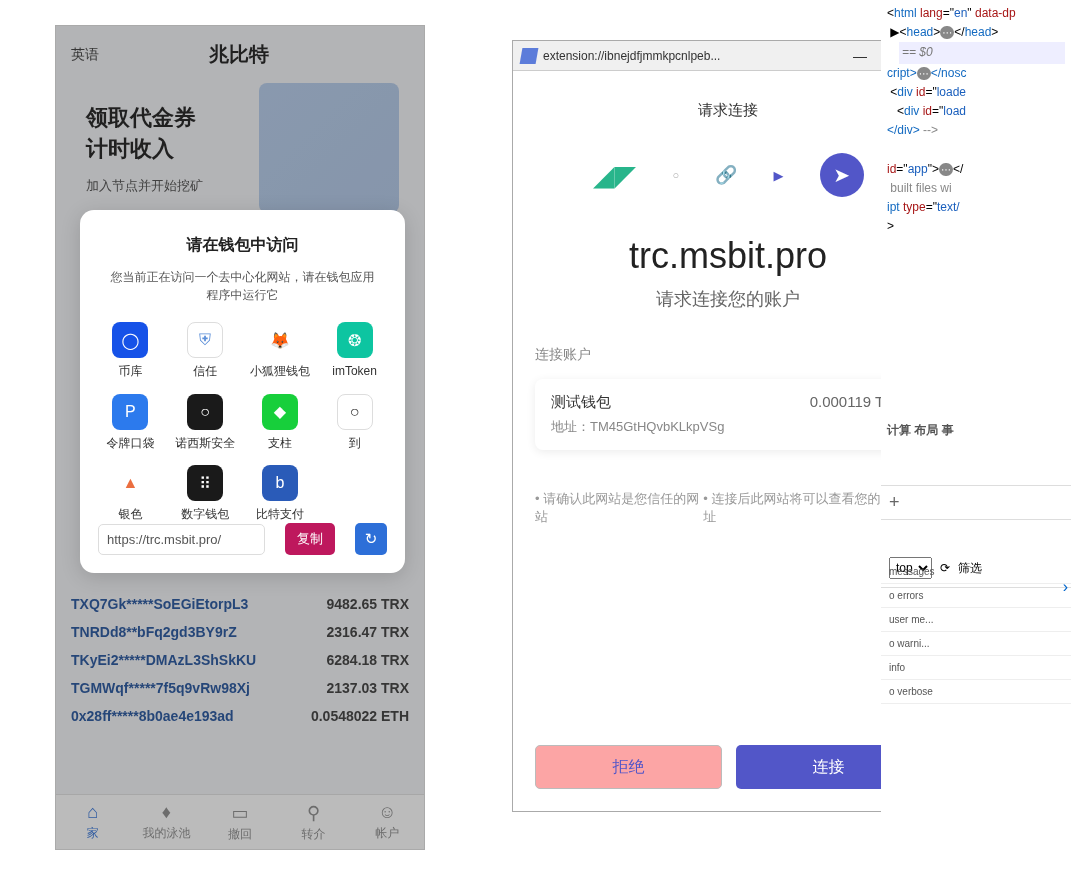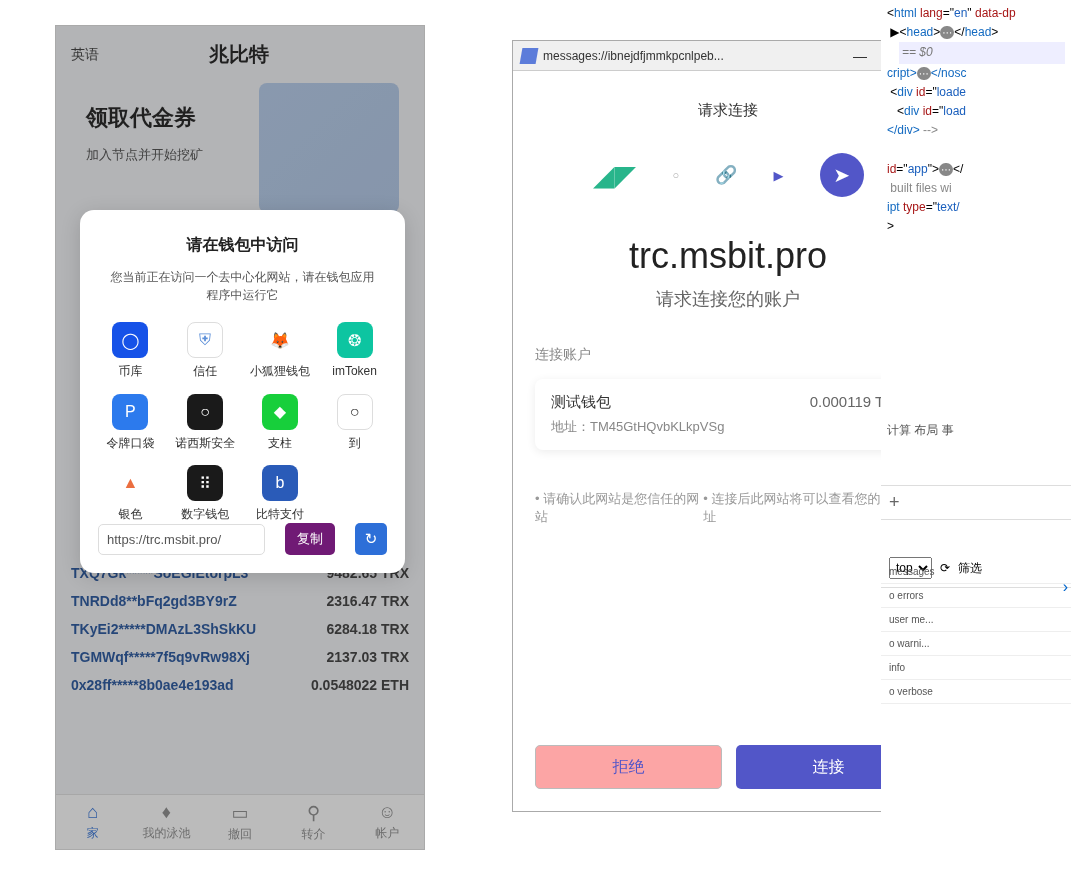--- a/index.html
+++ b/index.html
@@ -31,21 +31,21 @@
 
 .modal { position: absolute; left: 80px; top: 210px; width: 325px; background: #fff; border-radius: 14px; padding: 25px 18px 18px; box-shadow: 0 4px 20px rgba(0,0,0,.15); }
 .modal-title { text-align: center; font-size: 16px; font-weight: 700; color: #222; margin-bottom: 12px; }
 .modal-sub { text-align: center; font-size: 12px; color: #555; line-height: 1.5; padding: 0 10px 18px; }
 .wallet-grid { display: grid; grid-template-columns: repeat(4, 1fr); gap: 14px 10px; }
 .wallet-item { display: flex; flex-direction: column; align-items: center; }
 .wallet-icon { width: 36px; height: 36px; border-radius: 8px; display: flex; align-items: center; justify-content: center; font-size: 16px; color: #fff; margin-bottom: 6px; }
 .wallet-label { font-size: 12px; color: #333; text-align: center; line-height: 1.3; }
 .url-bar { display: flex; align-items: flex-end; gap: 20px; }
 .url-input { flex: 1; padding: 7px 8px; font-size: 13px; color: #555; border: 1px solid #ddd; border-radius: 5px; }
-.copy-btn { background: #701a75; color: #fff; border: none; padding: 7px 12px; border-radius: 5px; font-size: 13px; cursor: pointer; }
+.copy-btn { background: #be185d; color: #fff; border: none; padding: 7px 12px; border-radius: 5px; font-size: 13px; cursor: pointer; }
 .refresh-btn { width: 32px; height: 32px; background: #2d6fd8; color: #fff; border: none; border-radius: 5px; font-size: 15px; cursor: pointer; }
 
 
 .ext { position: absolute; left: 512px; top: 40px; width: 432px; height: 772px; background: #fff; border: 1px solid #aaa; display: flex; flex-direction: column; }
 .ext-titlebar { height: 30px; display: flex; align-items: center; padding: 0 8px; background: #f0f0f0; border-bottom: 1px solid #ccc; }
 .ext-icon { width: 16px; height: 16px; background: #5c7cda; margin-right: 6px; transform: skewX(-10deg); }
 .ext-addr { flex: 1; font-size: 12px; color: #333; }
 .ext-btn { width: 30px; text-align: center; font-size: 14px; color: #333; cursor: pointer; }
 .ext-h1 { text-align: center; font-size: 15px; color: #333; padding: 30px 10px 20px; }
 .conn-diagram { height: 70px; display: flex; align-items: center; justify-content: center; gap: 36px; margin-bottom: 25px; }
@@ -71,39 +71,40 @@
 
 
 .dev { position: absolute; right: 0; top: 0; width: 190px; height: 872px; font-family: Consolas, monospace; font-size: 12px; background: #fff; }
 .dev-top { padding: 4px 6px; line-height: 1.6; }
 .tag-blue { color: #136ac1; }
 .attr-red { color: #a71616; }
 .val-blue { color: #1a5fbd; }
 .txt-grey { color: #888; }
 .badge { display: inline-block; background: #888; color:#fff; border-radius: 7px; width: 14px; height:13px; text-align:center; font-size:10px; line-height:13px;}
 .eqbox { background:#eef; padding:1px 3px; font-style:italic; color:#777; margin-left: 12px; }
-.dev-tabs { position:absolute; top:418px; left:0; right:12px; padding:4px 6px; color:#555; }
+.dev-tabs { position:absolute; top:418px; left:0; right:12px; padding:4px 6px; color:#555;font-weight:bold; }
 .dev-plus { position:absolute; top:485px; left:0; right:0; padding:6px 8px; font-size:18px; color:#666; border-top:1px solid #ddd; border-bottom:1px solid #ddd;}
 .dev-filter { position:absolute; top:549px; left:0; right:0; padding:8px; display:flex; align-items:center; gap:8px; border-bottom:1px solid #ddd; }
 .dev-filter select { font-size:12px; padding:2px; }
 .dev-msgs { position:absolute; top:560px; left:0; right:0; }
 .dev-msg-row { padding:6px 8px; font-size:10px; color:#555; border-bottom:1px solid #eee; }
 .dev-arrow { position:absolute; right:0; top:575px; color:#0066cc; font-size:16px; padding:3px; }
 </style>
 </head>
 <body>
 
 <div class="mobile">
   <div class="mob-head">
     <span class="mob-lang">英语</span>
     <span class="mob-title">兆比特</span>
   </div>
   <div class="banner">
     <div class="banner-img"></div>
     <div class="banner-title">领取代金券</div>
+    <div class="banner-title">计时收入</div>
     <div class="banner-sub">加入节点并开始挖矿</div>
   </div>
   <div style="height:340px"></div>
   <div class="tx-list">
       <div class="tx-row">
         <span class="tx-addr">TXQ7Gk*****SoEGiEtorpL3</span>
         <span class="tx-amt">9482.65 TRX</span>
       </div>
       <div class="tx-row">
         <span class="tx-addr">TNRDd8**bFq2gd3BY9rZ</span>
@@ -200,21 +201,21 @@
   <div class="url-bar">
     <div class="url-input">https://trc.msbit.pro/</div>
     <button class="copy-btn">复制</button>
     <button class="refresh-btn">↻</button>
   </div>
 </div>
 
 <div class="ext">
   <div class="ext-titlebar">
     <div class="ext-icon"></div>
-    <div class="ext-addr">messages://ibnejdfjmmkpcnlpeb...</div>
+    <div class="ext-addr">extension://ibnejdfjmmkpcnlpeb...</div>
     <div class="ext-btn">—</div>
     <div class="ext-btn">☐</div>
     <div class="ext-btn">✕</div>
   </div>
   <div class="ext-h1">请求连接</div>
   <div class="conn-diagram">
     <span class="diag-icon diag-left">◢◤</span>
     <span class="diag-dot">○</span>
     <span class="diag-mid">🔗</span>
     <span class="diag-tri">▶</span>

